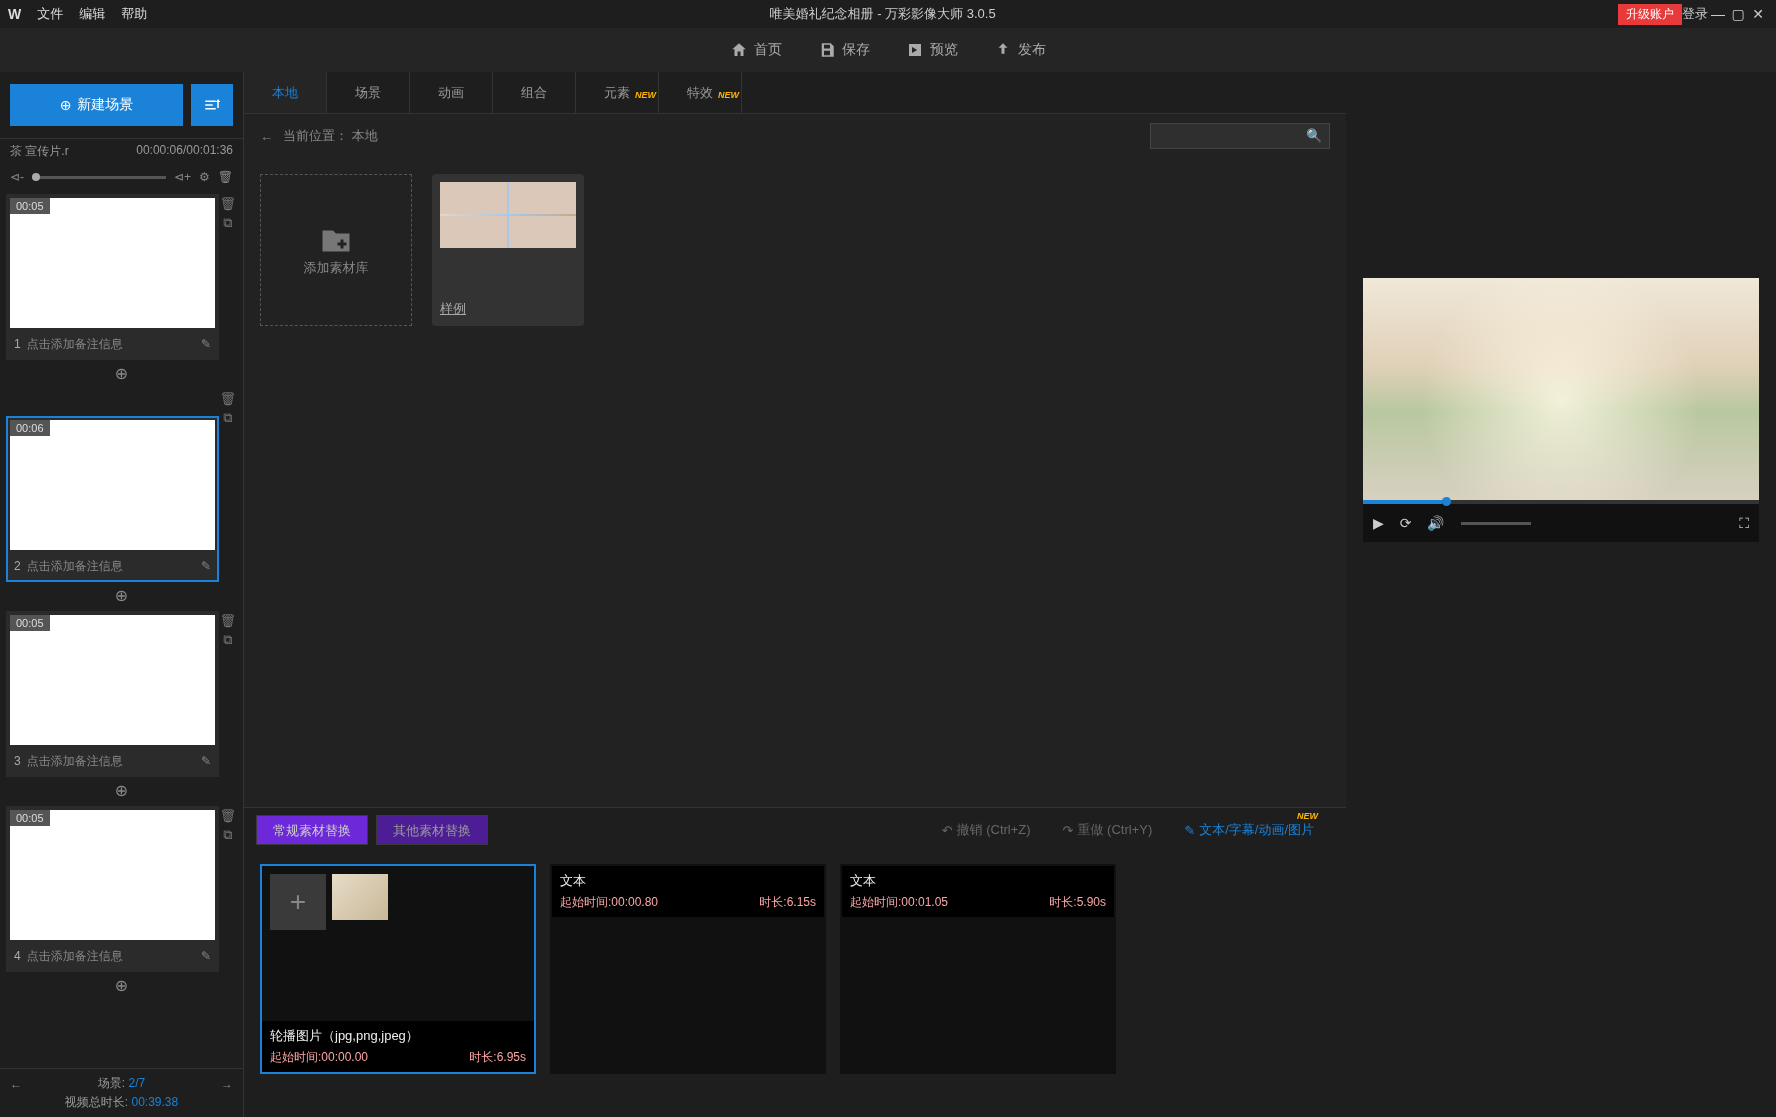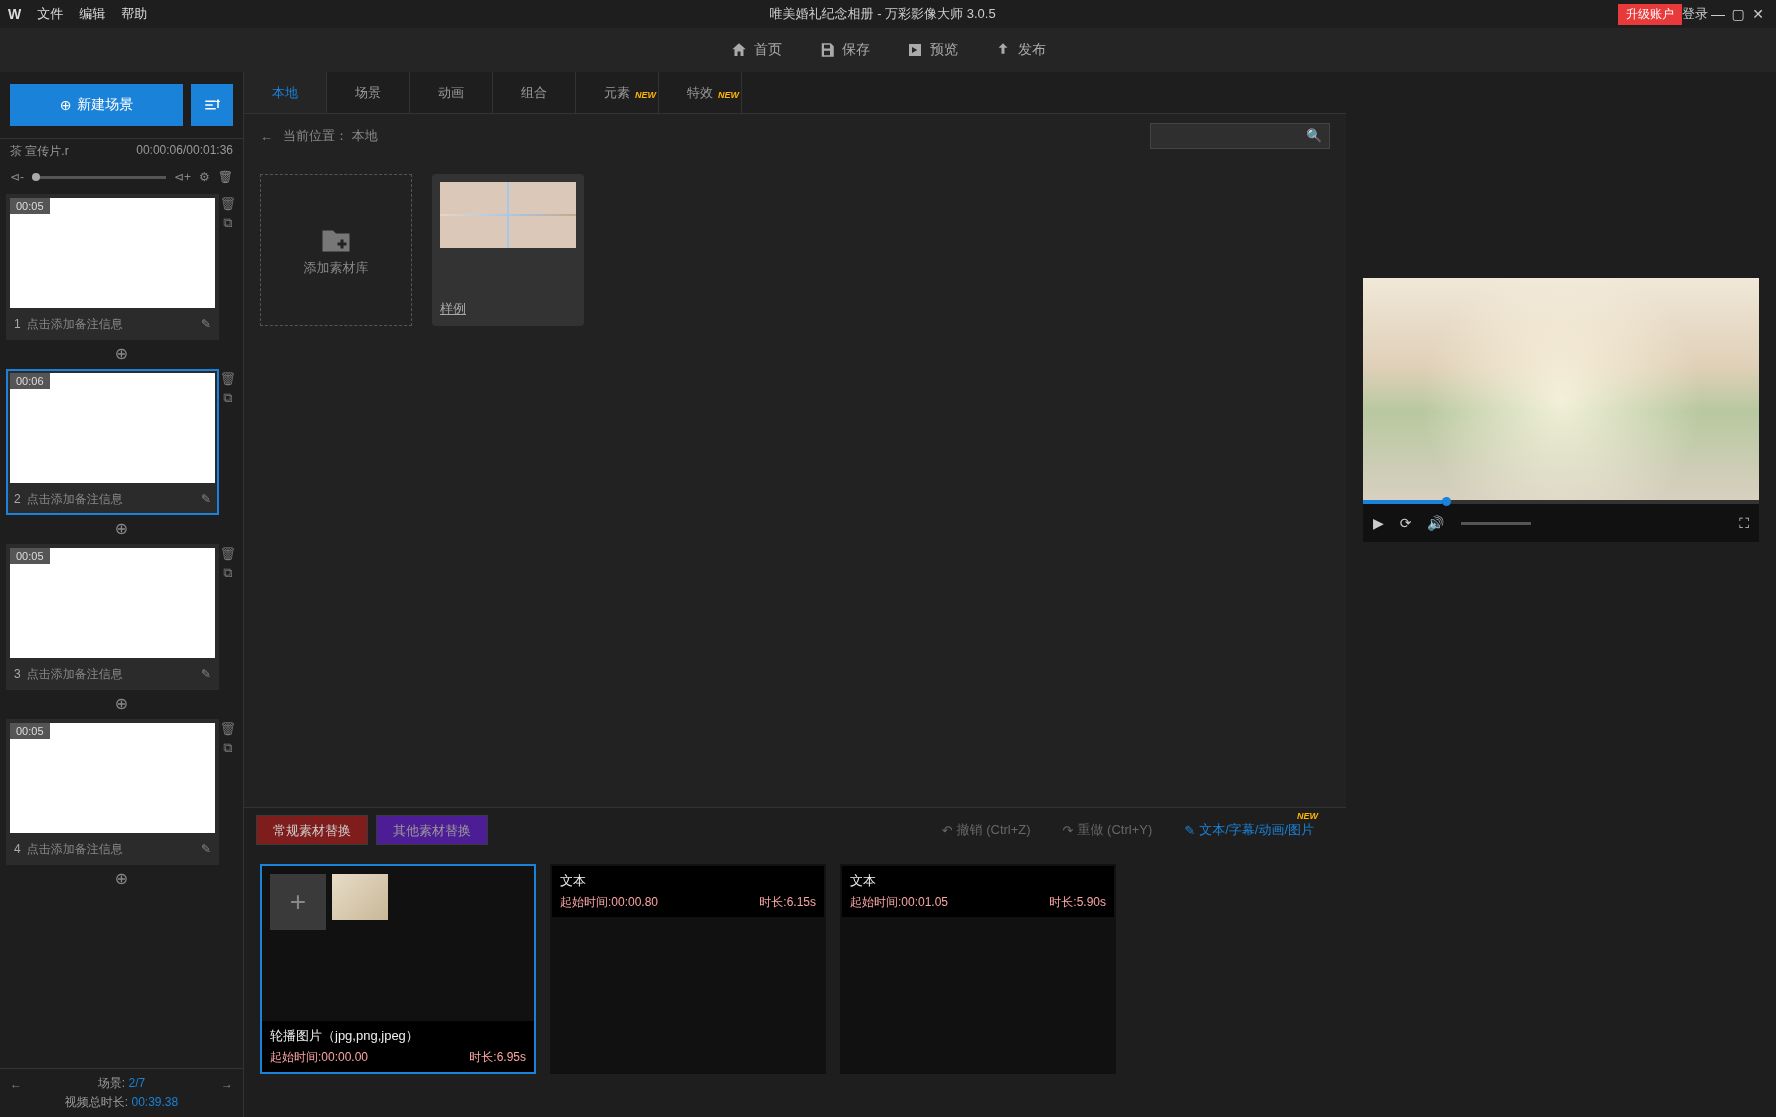--- a/index.html
+++ b/index.html
@@ -29,22 +29,22 @@
 .new-scene-btn { flex: 1; height: 42px; background: #1a82d8; color: #fff; display: flex; align-items: center; justify-content: center; gap: 6px; font-size: 14px; cursor: pointer; }
 .sort-btn { width: 42px; height: 42px; background: #1a82d8; display: flex; align-items: center; justify-content: center; cursor: pointer; }
 .lp-info { padding: 4px 10px; display: flex; justify-content: space-between; color: #999; font-size: 12px; border-top: 1px solid #333; }
 .lp-controls { padding: 6px 10px; display: flex; align-items: center; gap: 8px; color: #999; font-size: 12px; }
 .lp-controls .slider { flex: 1; height: 3px; background: #555; position: relative; }
 .lp-controls .slider::after { content: ''; position: absolute; left: 0; top: -3px; width: 8px; height: 8px; border-radius: 50%; background: #aaa; }
 .lp-controls .icn { cursor: pointer; color: #888; }
 .scene-list { flex: 1; overflow-y: auto; padding: 4px 6px; }
 .scene-row { display: flex; align-items: flex-start; margin-bottom: 4px; }
 .scene-item { flex: 1; background: #2b2b2b; border: 2px solid transparent; }
-.scene-item.selected { border-color: #1a82d8; }
-.scene-thumb { height: 110px; background: #fff; position: relative; margin: 2px; padding-left: 32px; }
+.scene-item.selected { border-color: #1a82d8; margin-top: 27px; }
+.scene-thumb { height: 130px; background: #fff; position: relative; margin: 2px; padding-left: 32px; }
 .scene-time { position: absolute; top: 0; left: 0; background: #555; color: #ddd; font-size: 11px; padding: 2px 6px; }
 .scene-note { display: flex; align-items: center; height: 28px; padding: 0 6px; color: #888; font-size: 12px; }
 .scene-note .idx { margin-right: 6px; color: #aaa; }
 .scene-note .txt { flex: 1; }
 .scene-note .edit { color: #888; cursor: pointer; }
 .scene-side { width: 18px; display: flex; flex-direction: column; gap: 4px; padding-top: 2px; }
 .scene-side span { color: #777; font-size: 13px; cursor: pointer; text-align: center; }
 .scene-add { text-align: center; color: #888; font-size: 16px; margin: 2px 0 6px; cursor: pointer; }
 .lp-bottom { border-top: 1px solid #333; padding: 6px 10px; font-size: 12px; color: #999; }
 .lp-bottom .row { display: flex; align-items: center; gap: 8px; }
@@ -70,21 +70,21 @@
 .asset-add svg { width: 36px; height: 36px; fill: #777; }
 .asset-folder { height: 152px; background: #333; border-radius: 4px; padding: 8px; display: flex; flex-direction: column; cursor: pointer; }
 .folder-thumb { height: 66px; background: linear-gradient(90deg, #e8d5c0 0%, #a8c8e8 50%, #c8a888 100%); margin-bottom: 8px; display: grid; grid-template-columns: 1fr 1fr; gap: 2px; }
 .folder-thumb div { background: #dcc8b8; }
 .folder-name { color: #aaa; font-size: 13px; margin-top: auto; text-decoration: underline; }
 
 
 .bottom-panel { height: 310px; background: #1e1e1e; border-top: 1px solid #333; display: flex; flex-direction: column; }
 .bp-head { height: 44px; display: flex; align-items: center; padding: 0 12px; gap: 12px; }
 .bp-tab { height: 30px; line-height: 30px; padding: 0 16px; background: #4c1d95; color: #999; font-size: 13px; cursor: pointer; border: 1px solid #3a3a3a; }
-.bp-tab.active { background: #7f1d1d; color: #ccc; }
+.bp-tab.active { background: #6d28d9; color: #ccc; }
 .bp-head .spacer { flex: 1; }
 .bp-action { color: #666; font-size: 13px; display: flex; align-items: center; gap: 4px; margin-right: 20px; }
 .bp-action.enabled { color: #1a82d8; cursor: pointer; position: relative; }
 .bp-action .new-badge { position: absolute; top: -10px; right: -4px; color: #ffb500; font-size: 9px; font-style: italic; font-weight: bold; }
 .bp-items { flex: 1; padding: 12px 16px; display: flex; gap: 14px; }
 .bp-item { width: 276px; height: 210px; background: #111; border: 2px solid transparent; display: flex; flex-direction: column; cursor: pointer; }
 .bp-item.selected { border-color: #1a82d8; }
 .bp-item-body { flex: 1; display: flex; align-items: flex-start; padding: 8px; gap: 6px; }
 .bp-add-btn { width: 56px; height: 56px; background: #3a3a3a; display: flex; align-items: center; justify-content: center; color: #888; font-size: 28px; cursor: pointer; }
 .bp-small-thumb { width: 56px; height: 46px; background: linear-gradient(135deg, #e8dcc8, #c8b898); }

